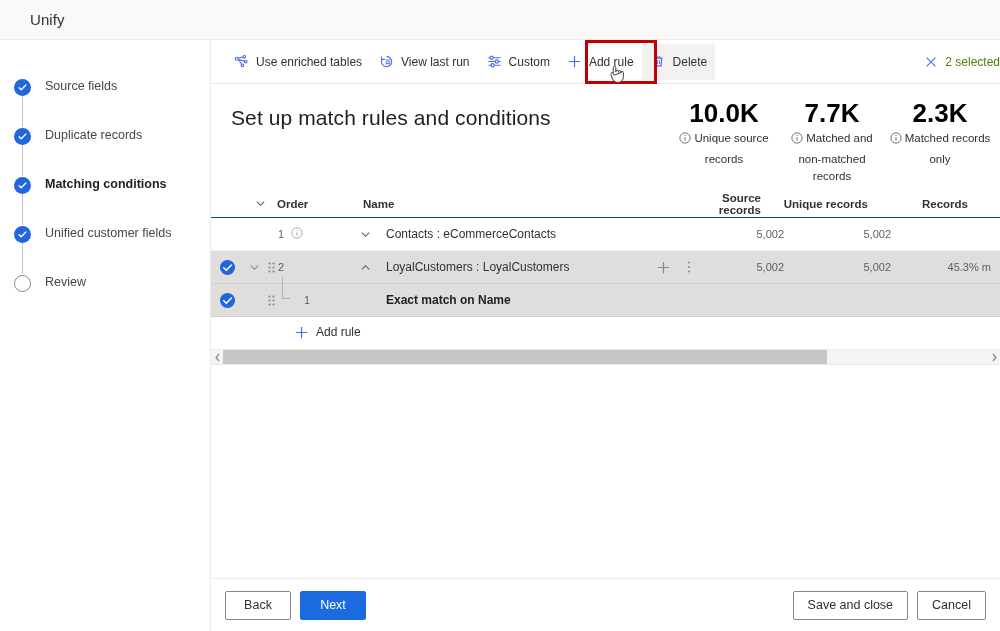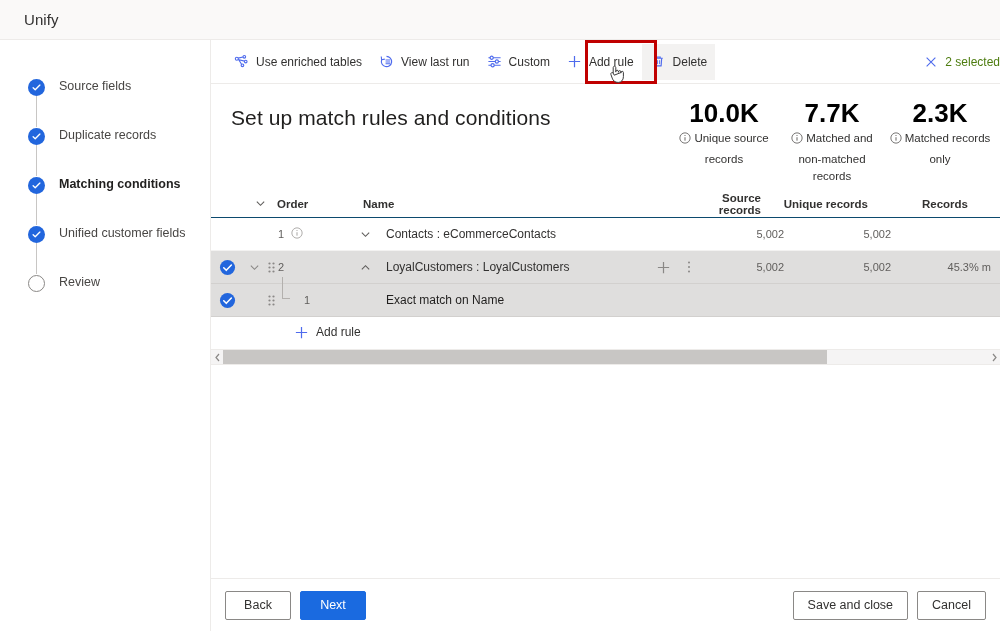--- a/index.html
+++ b/index.html
@@ -13,30 +13,30 @@
   .app { position: relative; width: 1000px; height: 631px; }
 
   
   .topbar {
     position: absolute; left: 0; top: 0; width: 1000px; height: 40px;
     background: #faf9f8;
     border-bottom: 1px solid #edebe9;
     display: flex; align-items: center;
   }
   .topbar-title {
-    margin-left: 24px; font-size: 15px; color: #323130; letter-spacing: .1px;
+    margin-left: 30px; font-size: 15px; color: #323130; letter-spacing: .1px;
   }
 
   
   .rail {
     position: absolute; left: 0; top: 40px; width: 211px; height: 591px;
     background: #ffffff; border-right: 1px solid #edebe9;
     padding-top: 38px;
   }
-  .steps { position: relative; padding-left: 28px; }
+  .steps { position: relative; padding-left: 14px; }
   .step {
     position: relative; height: 49px; display: flex; align-items: flex-start;
   }
   .step-mark {
     position: relative; z-index: 2; width: 17px; height: 17px; flex: 0 0 17px;
     border-radius: 50%;
     display: flex; align-items: center; justify-content: center;
     margin-top: 1px;
   }
   .step-mark.done { background: #2266dd; }
@@ -143,21 +143,21 @@
   .c-rec   { width: 100px; flex: 0 0 100px; text-align: right; }
 
   .th-order { width: 86px; flex: 0 0 86px; }
   .th-exp   { width: 33px; flex: 0 0 33px; display:flex; align-items:center; justify-content:center; }
   .th-name  { width: 314px; flex: 0 0 314px; }
   .th-src   { width: 84px; flex: 0 0 84px; text-align: right; }
   .th-uniq  { width: 107px; flex: 0 0 107px; text-align: right; }
   .th-rec   { width: 100px; flex: 0 0 100px; text-align: right; }
 
   .cellnum { color: #605e5c; font-size: 11px; }
-  .subname { font-weight: normal; font-size: 12px; color: #201f1e; }
+  .subname { font-weight: bold; font-size: 12px; color: #201f1e; }
   .elbow {
     position: relative; width: 26px; height: 22px; flex: 0 0 26px;
   }
   .elbow::before {
     content:""; position:absolute; left: 4px; top: -12px; width: 1px; height: 22px; background: #b3b0ad;
   }
   .elbow::after {
     content:""; position:absolute; left: 4px; top: 9px; width: 8px; height: 1px; background: #b3b0ad;
   }
 

